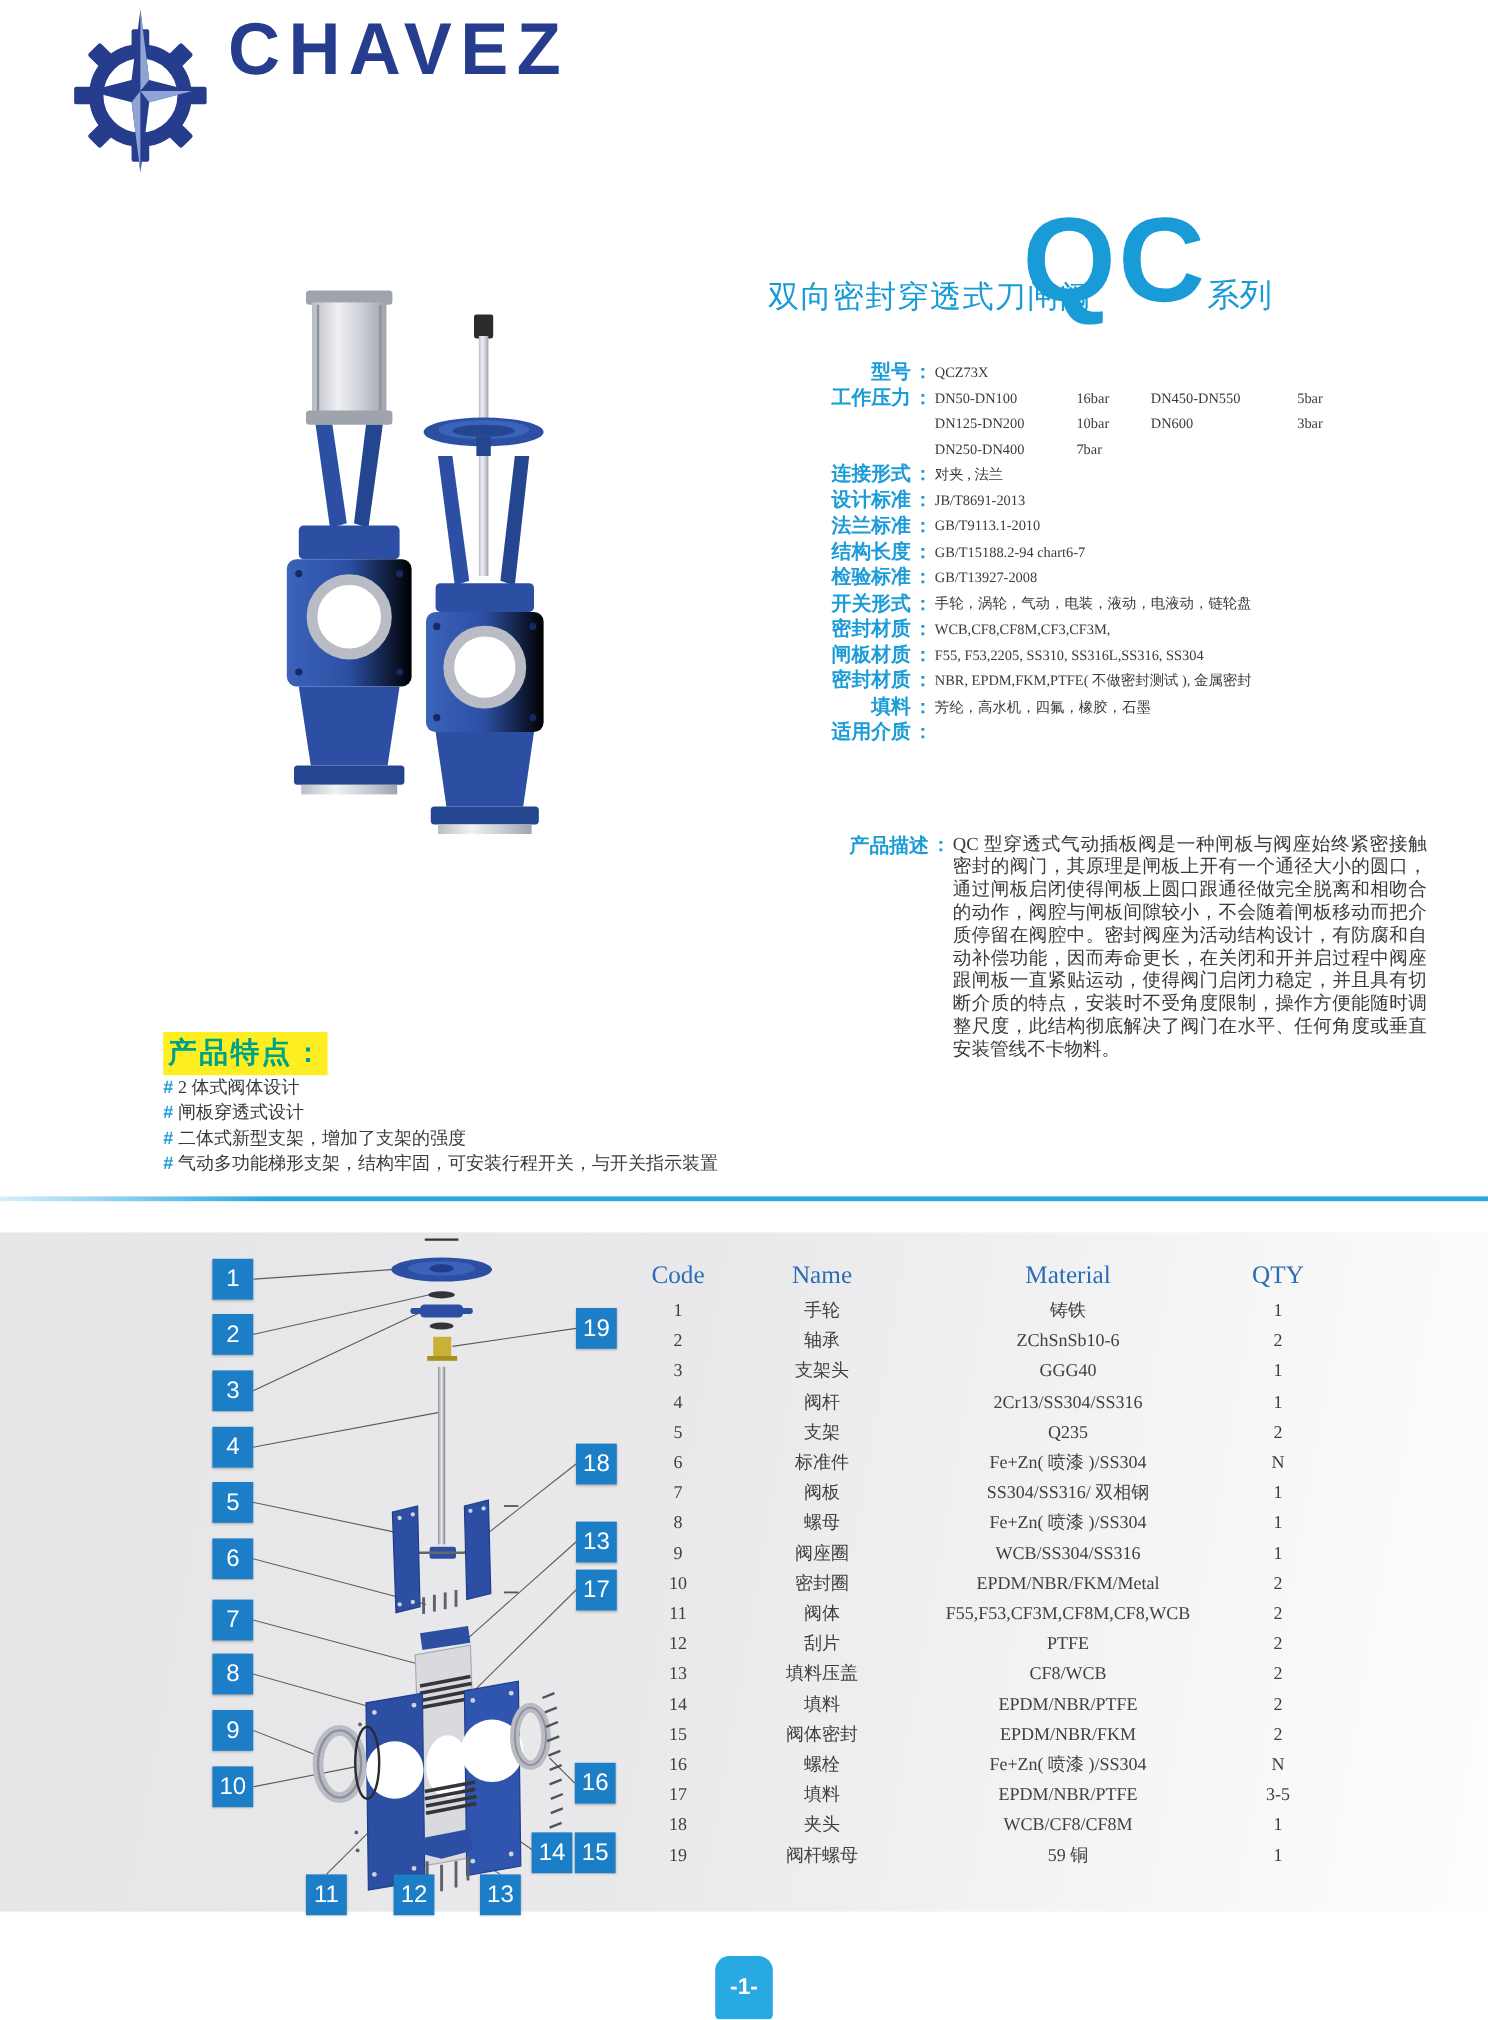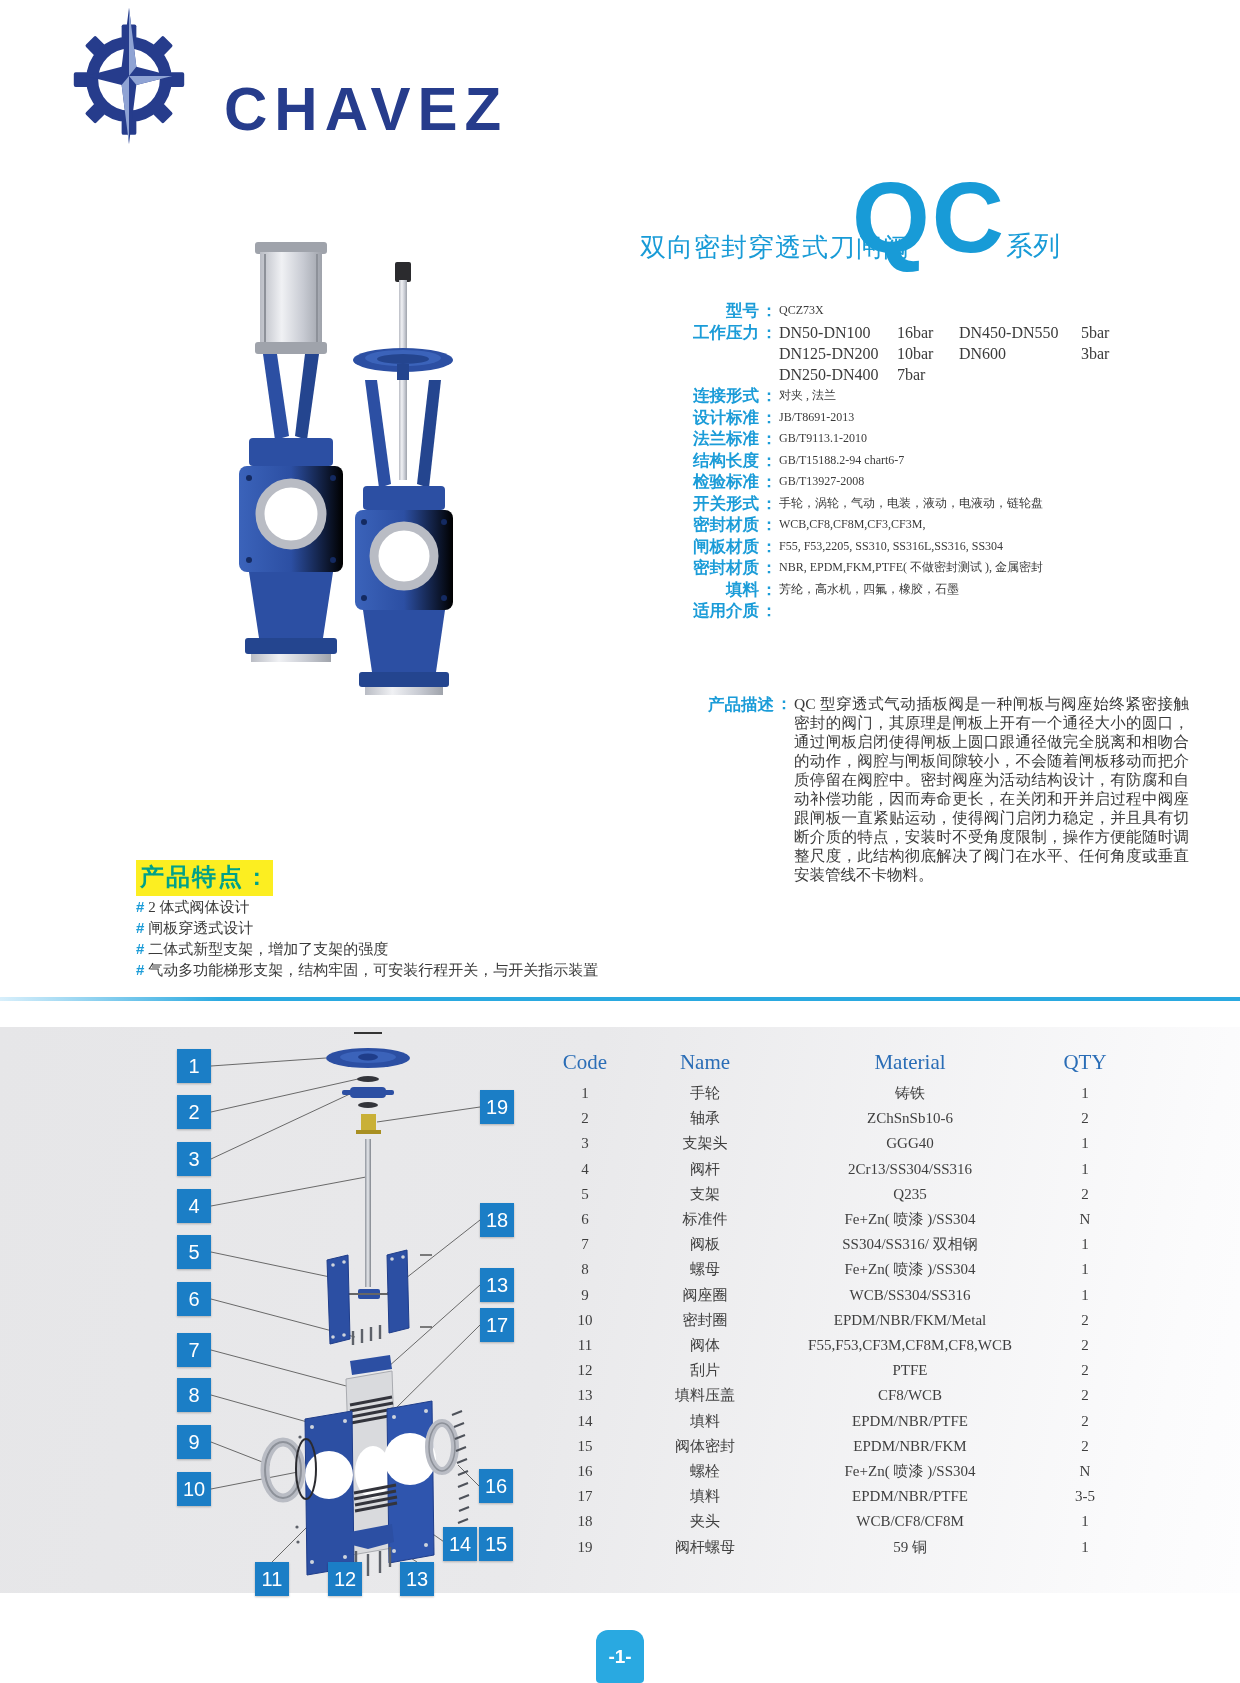--- a/index.html
+++ b/index.html
@@ -1,20 +1,20 @@
 <!DOCTYPE html>
 <html><head>
 <meta charset="utf-8">
 <style>
   html,body{margin:0;padding:0;background:#ffffff;}
   .page{position:relative;width:1240px;height:1683px;background:#ffffff;overflow:hidden;
         font-family:"Liberation Serif",serif;color:#333;}
 
   
-  .logo{position:absolute;left:60px;top:6px;display:flex;align-items:flex-end;gap:26px;}
+  .logo{position:absolute;left:48px;top:6px;display:flex;align-items:flex-start;gap:4px;}
   .logo svg{width:138px;height:138px;display:block;}
   .logo-text{font-family:"Liberation Sans",sans-serif;font-weight:800;font-size:60px;
              color:#263c8c;letter-spacing:7px;transform:scaleY(1.02);}
 
   
   .title-prefix{position:absolute;left:640px;top:230px;font-family:"Liberation Sans",sans-serif;
                 font-size:26px;color:#189bd7;letter-spacing:1px;}
   .title-qc{position:absolute;left:852px;top:160px;font-family:"Liberation Sans",sans-serif;
             font-weight:bold;font-size:100px;color:#189bd7;letter-spacing:2px;}
   .title-suffix{position:absolute;left:1006px;top:228px;font-family:"Liberation Sans",sans-serif;
@@ -26,21 +26,21 @@
   
   .specs{position:absolute;left:645px;top:300px;width:545px;}
   .spec-row{display:flex;align-items:flex-start;line-height:21px;margin-bottom:0.5px;}
   .spec-label{display:inline-block;width:114px;text-align:right;font-family:"Liberation Sans",sans-serif;
               font-weight:bold;font-size:16.5px;color:#1b9cd8;flex:none;}
   .spec-colon{display:inline-block;width:20px;text-align:center;font-family:"Liberation Sans",sans-serif;
               font-weight:bold;font-size:16px;color:#1b9cd8;flex:none;}
   .spec-value{font-size:12px;color:#3a3a3a;width:395px;}
   .spec-value.para{text-align:justify;line-height:21px;}
   .pressure-grid{display:grid;grid-template-columns:118px 62px 122px 60px;column-gap:0;
-                 font-size:16px;color:#3a3a3a;line-height:21px;}
+                 font-size:12px;color:#3a3a3a;line-height:21px;}
 
   
   .desc{position:absolute;left:660px;top:694px;width:545px;display:flex;align-items:flex-start;}
   .desc .spec-value{line-height:19px;font-size:15.5px;}
 
   
   .features{position:absolute;left:136px;top:860px;width:520px;}
   .features-title{display:inline-block;background:#fcee21;color:#00a189;
                   font-family:"Liberation Sans",sans-serif;font-weight:bold;font-size:24px;
                   padding:1px 10px 3px 4px;letter-spacing:2px;}
@@ -55,21 +55,21 @@
 
   
   .diagram{position:absolute;left:140px;top:1027px;width:400px;height:575px;}
   .diagram svg{position:absolute;left:0;top:0;width:400px;height:575px;}
   .dlabel{position:absolute;width:34px;height:34px;background:#1b7ec6;color:#ffffff;
           display:flex;align-items:center;justify-content:center;
           font-family:"Liberation Sans",sans-serif;font-size:20px;font-weight:400;
           box-shadow:0 1px 2px rgba(0,0,0,.25);}
 
   
-  .parts-table{position:absolute;left:540px;top:1050px;width:590px;}
+  .parts-table{position:absolute;left:520px;top:1050px;width:590px;}
   .thead,.trow{display:grid;grid-template-columns:90px 150px 260px 90px;}
   .thead .tcell{font-family:"Liberation Serif",serif;font-size:21px;color:#2a6db6;
                 text-align:center;padding-bottom:6px;}
   .trow .tcell{font-size:15px;color:#3f3f3f;text-align:center;line-height:25.2px;
                white-space:nowrap;}
 
   
   .page-num{position:absolute;left:596px;top:1630px;width:48px;height:53px;background:#29a9e1;
             border-radius:12px 12px 4px 4px;color:#ffffff;display:flex;align-items:center;
             justify-content:center;font-family:"Liberation Sans",sans-serif;

